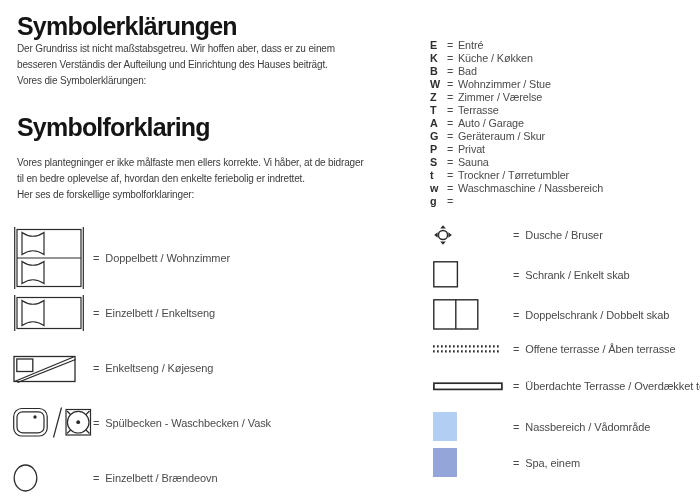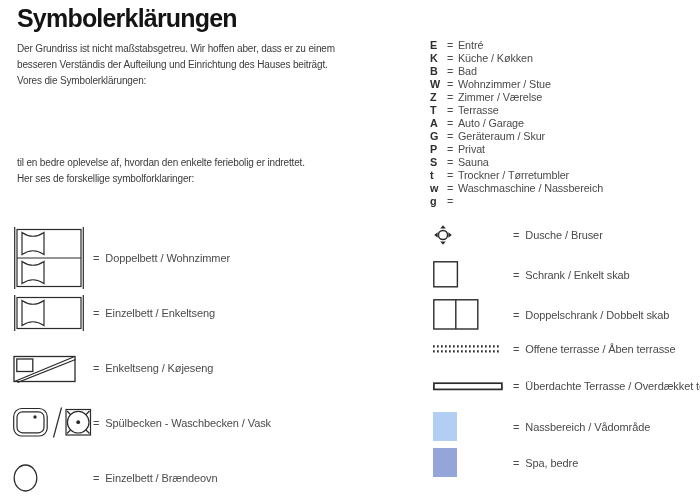--- a/index.html
+++ b/index.html
@@ -4,21 +4,21 @@
 <style>
   html,body { margin:0; padding:0; background:#ffffff; }
   .page {
     position:relative; width:700px; height:500px; background:#ffffff;
     font-family:"Liberation Sans", sans-serif; color:#3b3b3b; overflow:hidden;
   }
   .h1 {
     position:absolute; left:17px; margin:0; font-size:25px; font-weight:700;
     color:#141414; letter-spacing:-0.8px; white-space:nowrap;
   }
-  .h1-de { top:4px; }
+  .h1-de { top:12px; }
   .h1-da { top:113px; }
   .para { position:absolute; left:17px; font-size:10px; line-height:16px;
           letter-spacing:-0.15px; color:#3b3b3b; white-space:nowrap; }
   .para-de { top:41px; }
   .para-da { top:155px; }
 
   
   .abbr-list { position:absolute; left:430px; top:39px; font-size:10.8px;
                line-height:13px; letter-spacing:-0.1px; }
   .abbr-row { display:flex; white-space:nowrap; }
@@ -42,21 +42,23 @@
 
 <div class="page">
 
   <h1 class="h1 h1-de">Symbolerklärungen</h1>
   <div class="para para-de">
     <div>Der Grundriss ist nicht maßstabsgetreu. Wir hoffen aber, dass er zu einem</div>
     <div>besseren Verständis der Aufteilung und Einrichtung des Hauses beiträgt.</div>
     <div>Vores die Symbolerklärungen:</div>
   </div>
 
+  <h1 class="h1 h1-da">Symbolforklaring</h1>
   <div class="para para-da">
+    <div>Vores plantegninger er ikke målfaste men ellers korrekte. Vi håber, at de bidrager</div>
     <div>til en bedre oplevelse af, hvordan den enkelte feriebolig er indrettet.</div>
     <div>Her ses de forskellige symbolforklaringer:</div>
   </div>
 
   <div class="abbr-list">
     <div class="abbr-row">
         <span class="abbr-key">E</span>
         <span class="abbr-eq">=</span>
         <span class="abbr-label">Entré</span>
       </div>
@@ -277,17 +279,17 @@
         <span>Nassbereich / Vådområde</span>
       </span>
   </div>
 
   <div class="lrow right" style="top:448px;">
     <span class="icon-wrap">
       <span class="swatch" style="background: rgb(148, 165, 217);"></span>
     </span>
     <span class="sym-label">
         <span class="sym-eq">=</span>
-        <span>Spa, bedre</span>
+        <span>Spa, einem</span>
       </span>
   </div>
 
 </div>
 
 </body></html>

